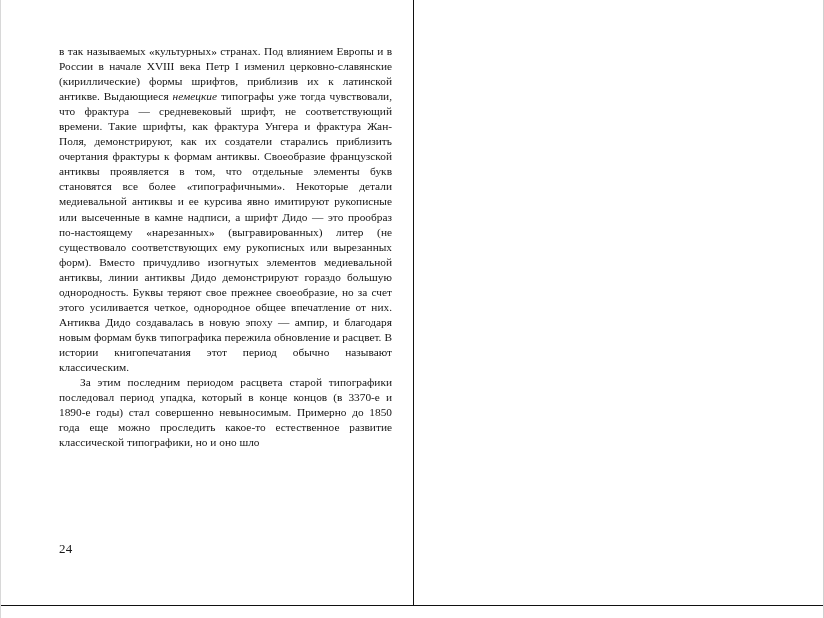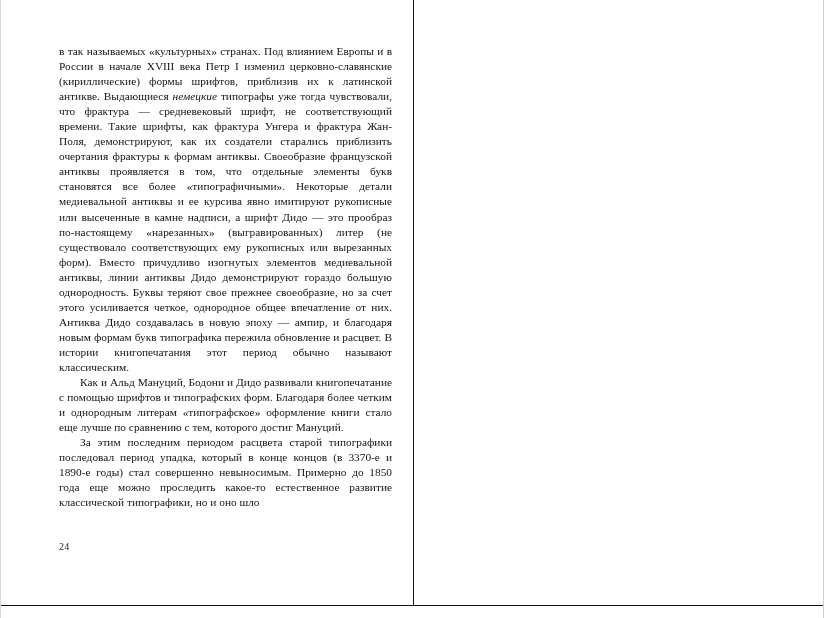--- a/index.html
+++ b/index.html
@@ -79,39 +79,38 @@
     text-indent: 0;
   }
   .textcol i, .textcol em {
     font-style: italic;
   }
 
   
   .folio {
     position: absolute;
     top: 541px;
-    font-size: 10px;
+    font-size: 13px;
     color: #1a1a1a;
     letter-spacing: 0.2px;
   }
   #folio-left  { left: 57px; }
 </style>
 </head>
 <body>
 
 <div id="spread">
 
   <div id="gutter-rule"></div>
   <div id="bottom-rule"></div>
 
   <div class="page" id="page-left">
 
     <div class="textcol" id="left-text">
       <p class="runon"><span>в так называемых «культурных» странах. Под влиянием Европы и в России в начале XVIII века Петр I изменил церковно-славянские (кириллические) формы шрифтов, приблизив их к латинской антикве. Выдающиеся </span><i>немецкие</i><span> типографы уже тогда чувствовали, что фрактура — средневековый шрифт, не соответствующий времени. Такие шрифты, как фрактура Унгера и фрактура Жан-Поля, демонстрируют, как их создатели старались приблизить очертания фрактуры к формам антиквы. Своеобразие французской антиквы проявляется в том, что отдельные элементы букв становятся все более «типографичными». Некоторые детали медиевальной антиквы и ее курсива явно имитируют рукописные или высеченные в камне надписи, а шрифт Дидо — это прообраз по-настоящему «нарезанных» (выгравированных) литер (не существовало соответствующих ему рукописных или вырезанных форм). Вместо причудливо изогнутых элементов медиевальной антиквы, линии антиквы Дидо демонстрируют гораздо большую однородность. Буквы теряют свое прежнее своеобразие, но за счет этого усиливается четкое, однородное общее впечатление от них. Антиква Дидо создавалась в новую эпоху — ампир, и благодаря новым формам букв типографика пережила обновление и расцвет. В истории книгопечатания этот период обычно называют классическим.</span></p>
-      <p class="indent">Как и Альд Мануций, Бодони и Дидо развивали книгопечатание с помощью шрифтов и типографских форм. Благодаря более четким и однородным литерам «типографское» оформление книги стало еще лучше по сравнению с тем, которого достиг Мануций.</p>
       <p class="indent">За этим последним периодом расцвета старой типографики последовал период упадка, который в конце концов (в 3370-е и 1890-е годы) стал совершенно невыносимым. Примерно до 1850 года еще можно проследить какое-то естественное развитие классической типографики, но и оно шло</p>
     </div>
 
     <div class="folio" id="folio-left">24</div>
   </div>
 
   <div class="page" id="page-right">
 
     
 

